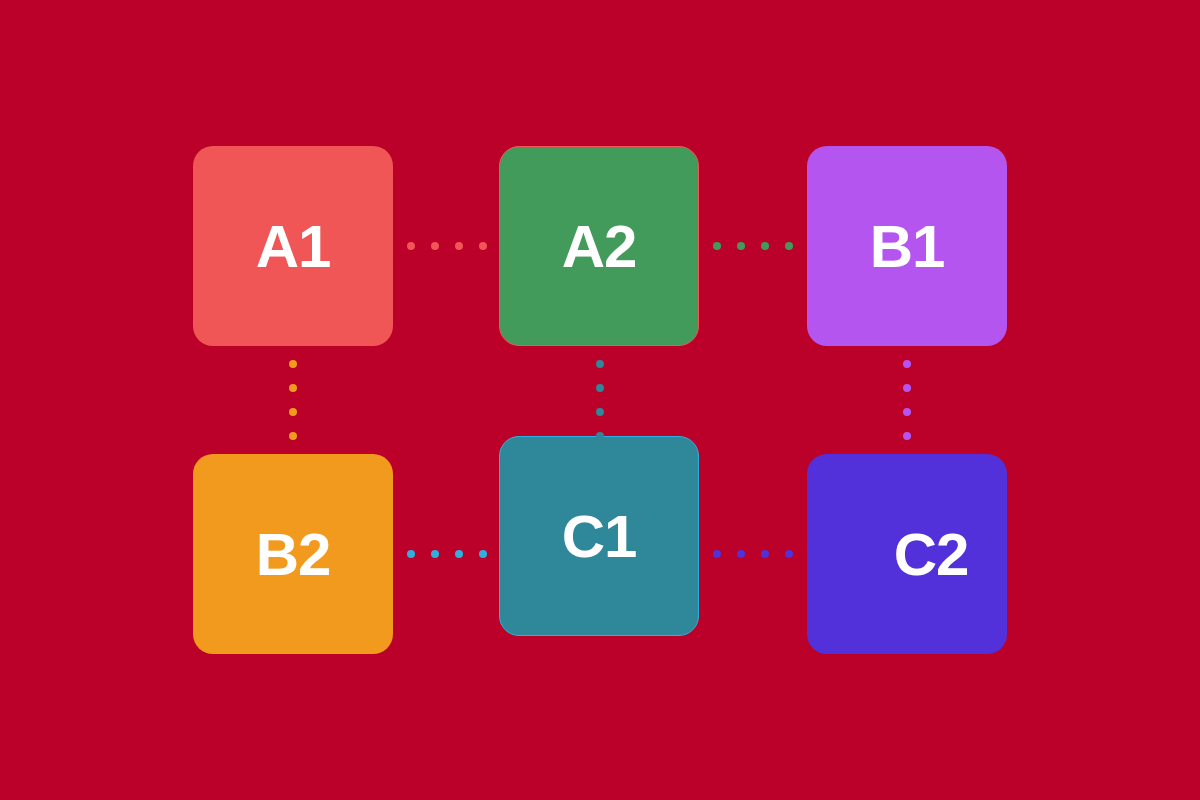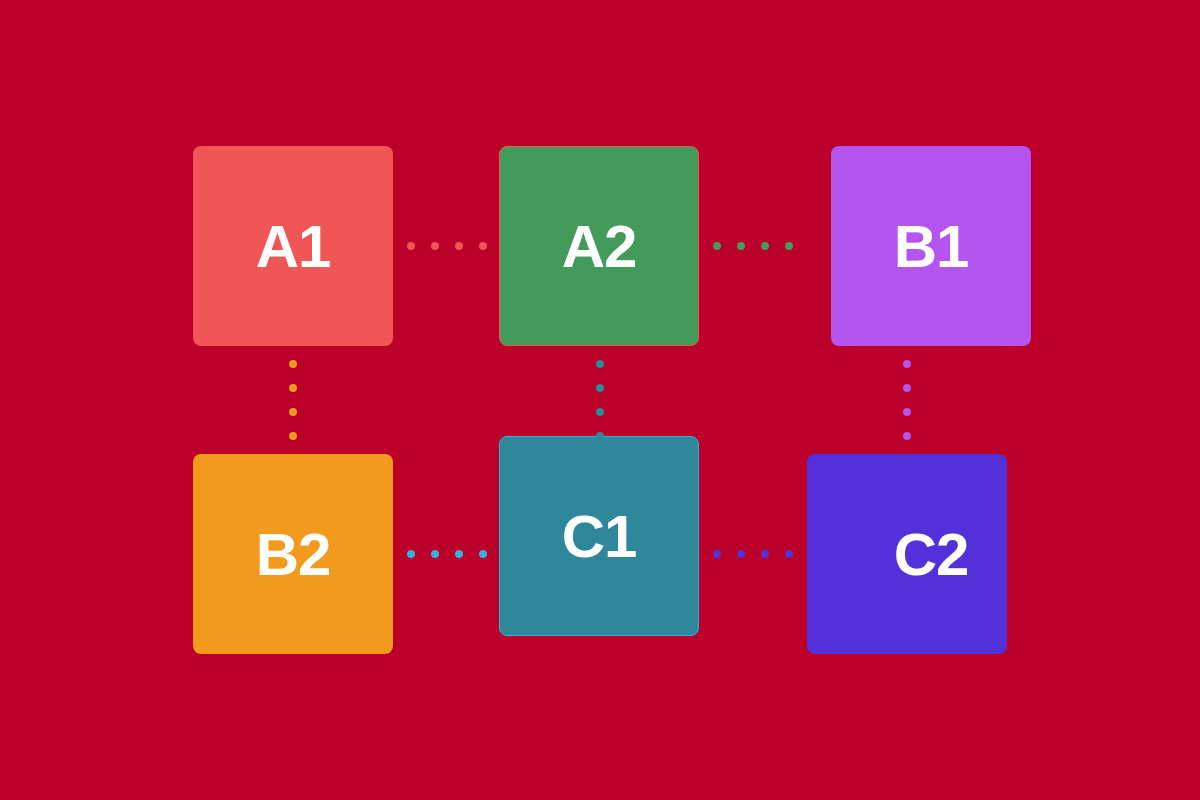--- a/index.html
+++ b/index.html
@@ -1,31 +1,31 @@
 <!DOCTYPE html>
 <html><head>
 <meta charset="utf-8">
 <style>
   html, body { margin:0; padding:0; }
   body { width:1200px; height:800px; background:#bb0029; position:relative; overflow:hidden; font-family:"Liberation Sans", "DejaVu Sans", sans-serif; }
-  .node { position:absolute; width:200px; height:200px; border-radius:8px; display:flex; align-items:center; justify-content:center; box-sizing:border-box; }
+  .node { position:absolute; width:200px; height:200px; border-radius:20px; display:flex; align-items:center; justify-content:center; box-sizing:border-box; }
   .node-label { color:#ffffff; font-weight:700; font-size:60px; letter-spacing:-1px; }
   .dot { position:absolute; width:8px; height:8px; border-radius:50%; }
 </style>
 </head>
 <body style="background: rgb(187, 0, 41);">
 
 <div id="diagram">
   <div class="node" style="left: 193px; top: 146px; background: rgb(240, 86, 86);">
       <span class="node-label">A1</span>
     </div>
   <div class="node" style="left: 499px; top: 146px; background: rgb(67, 155, 91); border: 1px solid rgb(240, 86, 86); align-items: center;">
       <span class="node-label">A2</span>
     </div>
-  <div class="node" style="left: 807px; top: 146px; background: rgb(180, 85, 239); margin-left: 24px;">
+  <div class="node" style="left: 807px; top: 146px; background: rgb(180, 85, 239);">
       <span class="node-label">B1</span>
     </div>
   <div class="node" style="left: 193px; top: 454px; background: rgb(242, 154, 30);">
       <span class="node-label">B2</span>
     </div>
   <div class="node" style="left: 499px; top: 436px; background: rgb(47, 135, 154); border: 1px solid rgb(48, 176, 224);">
       <span class="node-label">C1</span>
     </div>
   <div class="node" style="left: 807px; top: 454px; background: rgb(82, 49, 218); padding-left: 48px;">
       <span class="node-label">C2</span>

